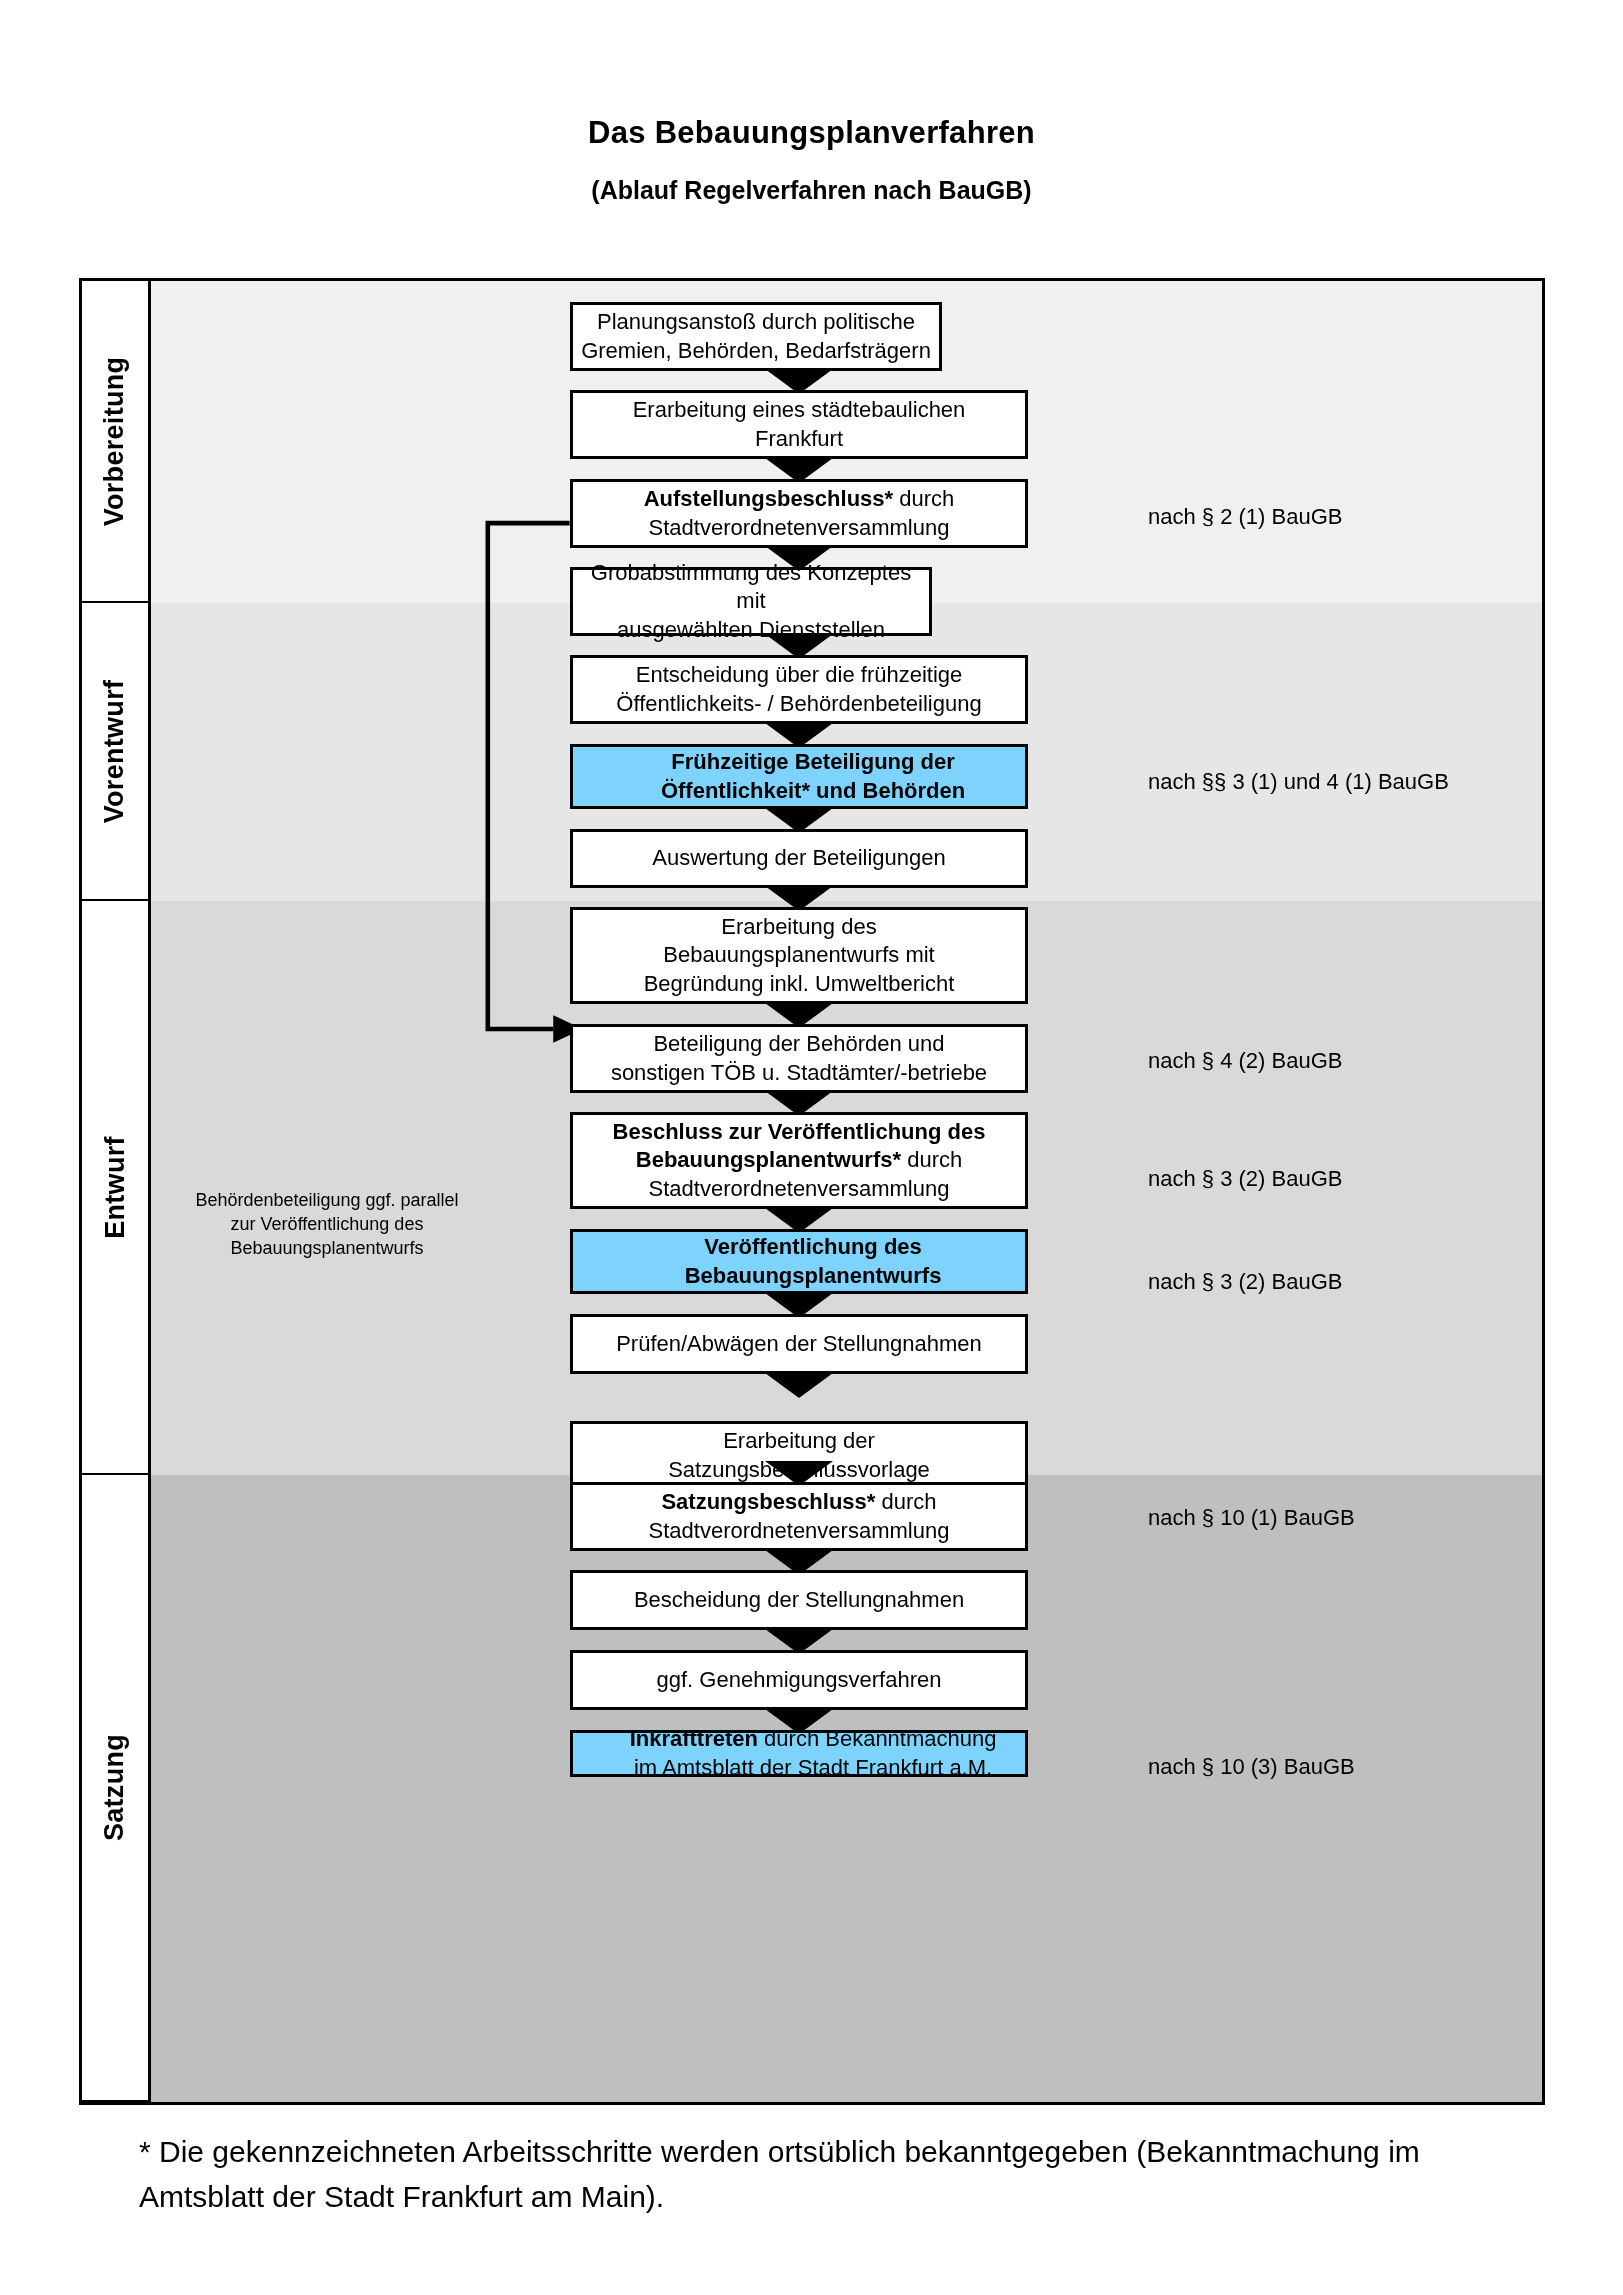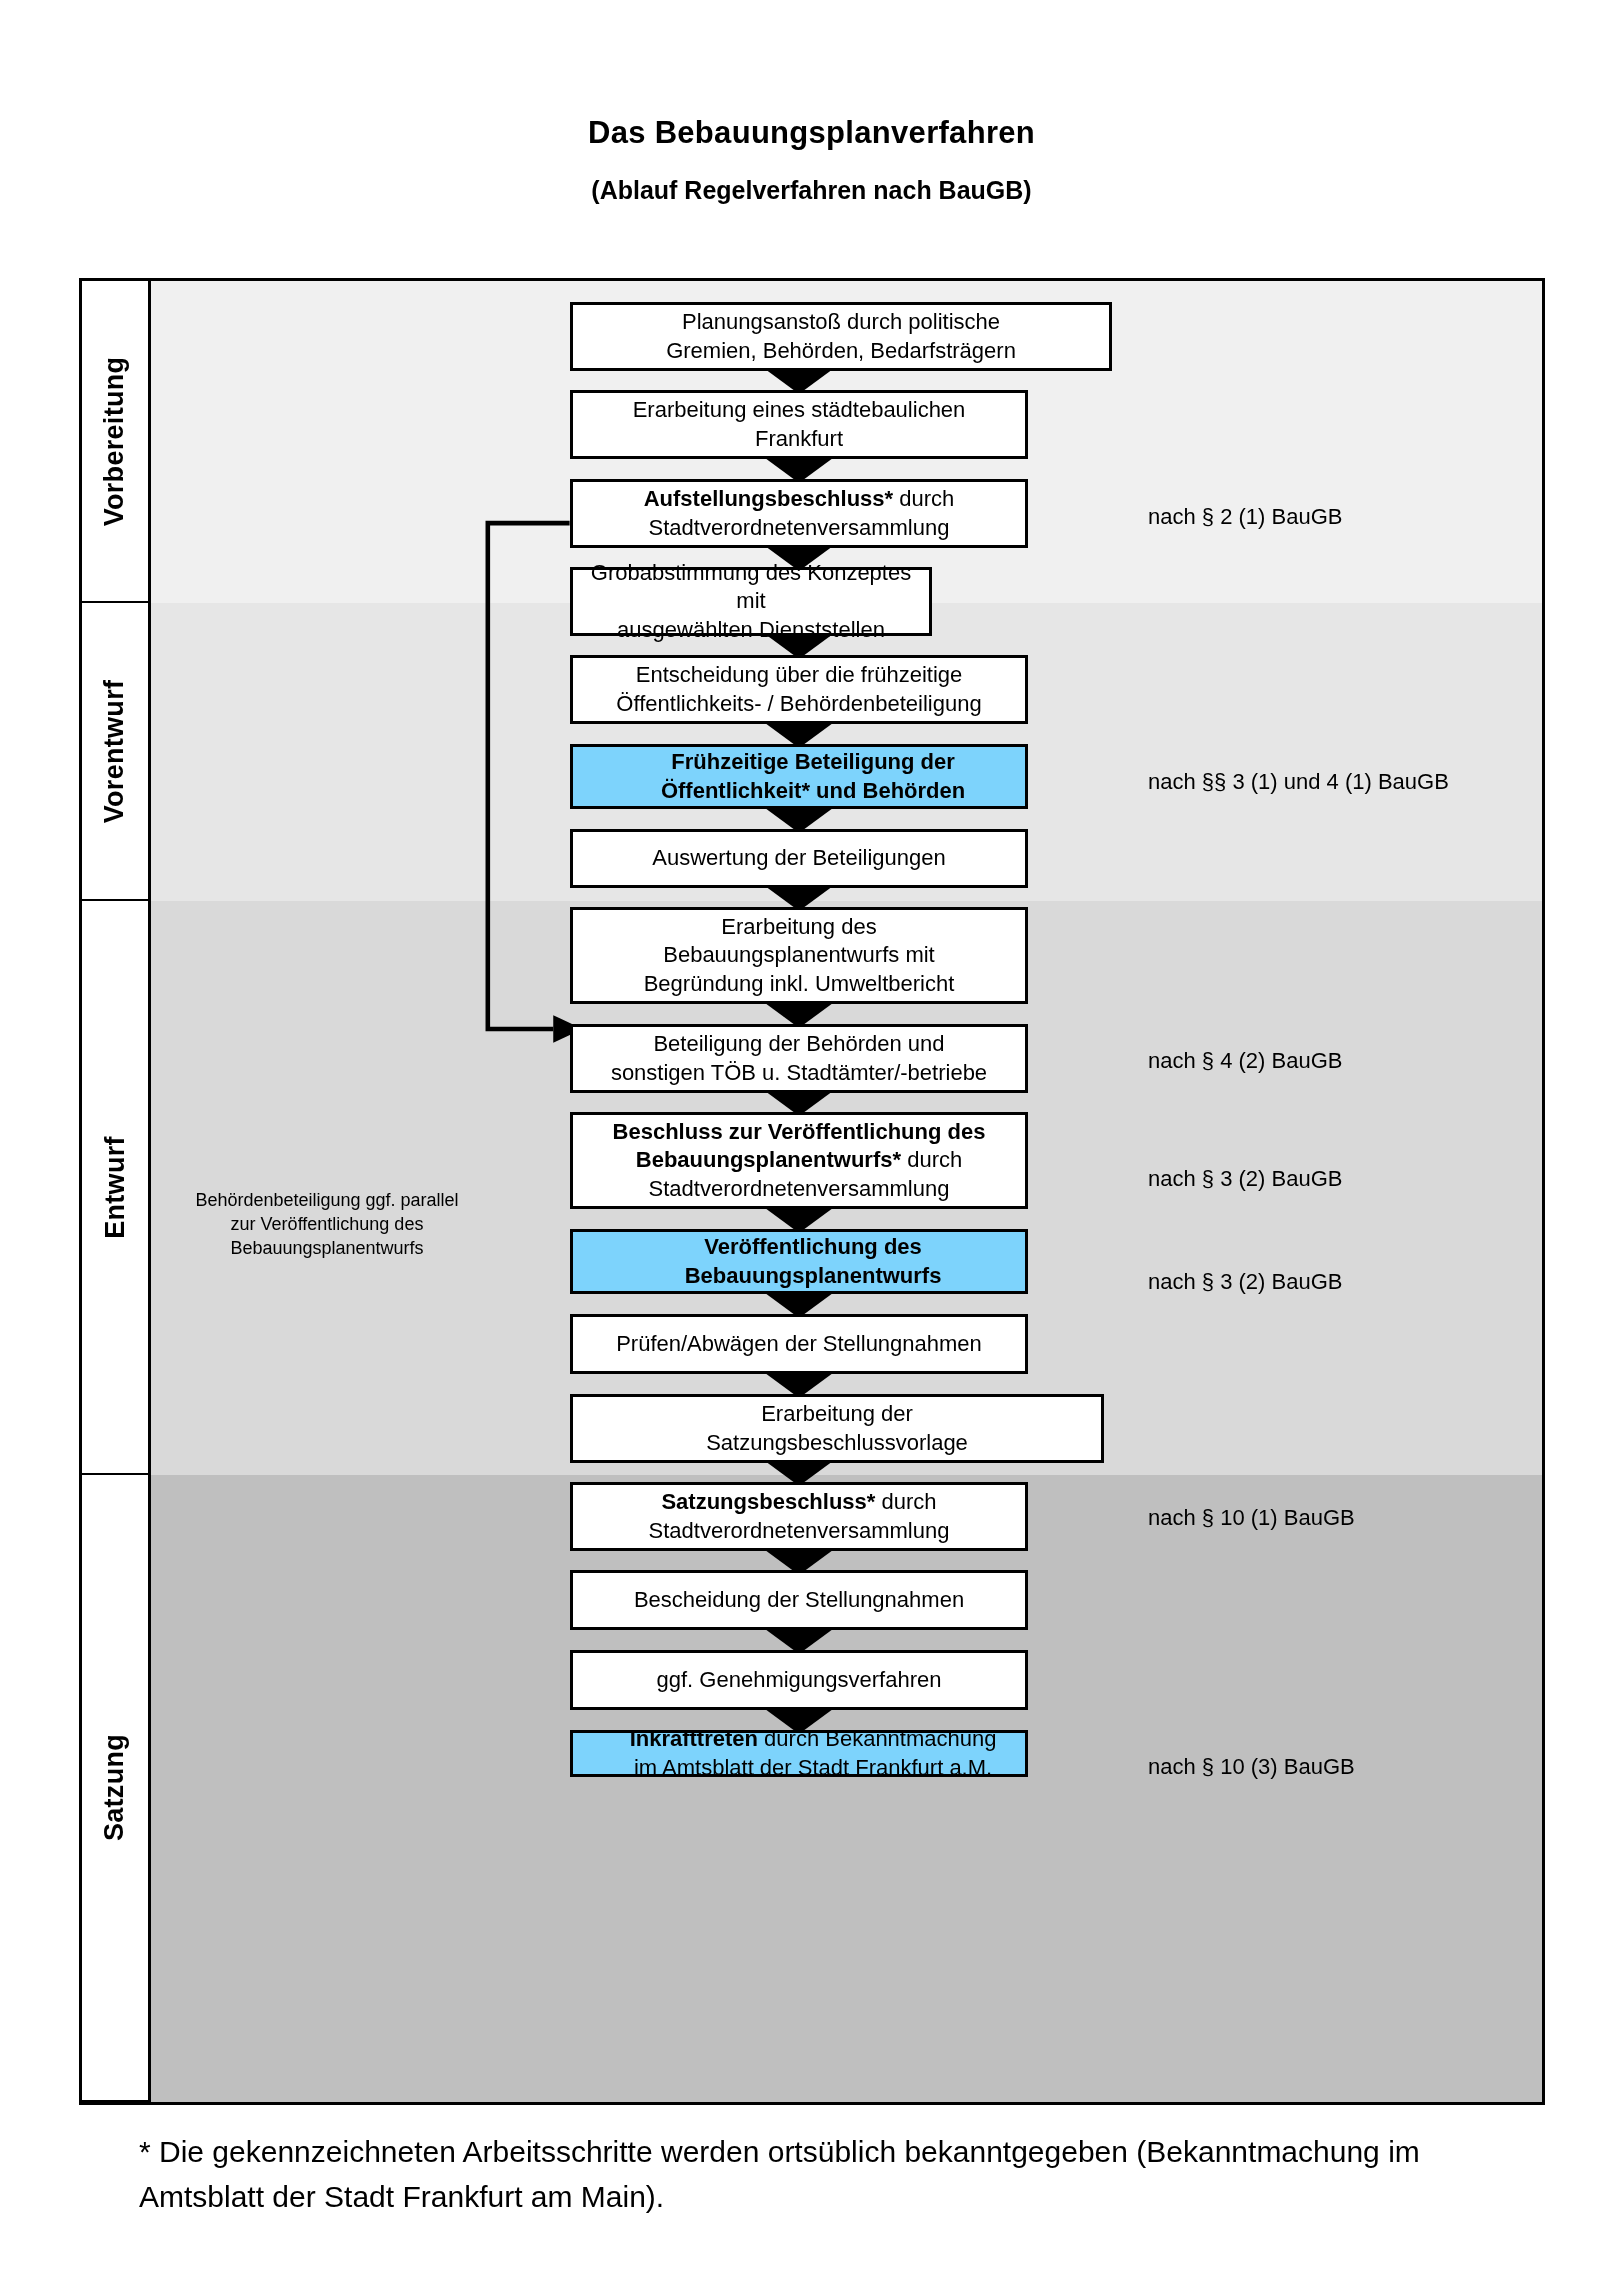--- a/index.html
+++ b/index.html
@@ -125,21 +125,21 @@
     <span class="phase-label">Satzung</span>
   </div>
 
   <div id="side-note" style="left:101px;top:907px;">Behördenbeteiligung ggf. parallel zur Veröffentlichung des Bebauungsplanentwurfs</div>
 
   <svg id="loop-connector" width="1466" height="1827" viewBox="0 0 2240 2792">
     <path d="M 745 370 L 620 370 L 620 1143 L 720 1143" fill="none" stroke="#000" stroke-width="7"></path>
     <polygon points="720,1122 765,1143 720,1164" fill="#000"></polygon>
   </svg>
 
-  <div class="node" style="left:488px;top:21px;width:542px;height:69px;">
+  <div class="node" style="left:488px;top:21px;width:372px;height:69px;">
     <span>
       <span class="t">Planungsanstoß durch politische</span>
       <span class="t">Gremien, Behörden, Bedarfsträgern</span>
     </span>
   </div>
   <div class="arrow-down" style="left:683px;top:88px;"></div>
 
   <div class="node" style="left:488px;top:109px;width:458px;height:69px;">
     <span>
       <span class="t">Erarbeitung eines städtebaulichen</span>
@@ -221,21 +221,21 @@
   </div>
   <div class="arrow-down" style="left:683px;top:1012px;"></div>
 
   <div class="node" style="left:488px;top:1033px;width:458px;height:60px;">
     <span>
       <span class="t">Prüfen/Abwägen der Stellungnahmen</span>
     </span>
   </div>
   <div class="arrow-down" style="left:683px;top:1092px;"></div>
 
-  <div class="node" style="left:488px;top:1113px;width:534px;height:69px;align-items:flex-end;">
+  <div class="node" style="left:488px;top:1140px;width:458px;height:69px;align-items:flex-end;">
     <span>
       <span class="t">Erarbeitung der</span>
       <span class="t">Satzungsbeschlussvorlage</span>
     </span>
   </div>
   <div class="arrow-down" style="left:683px;top:1180px;"></div>
 
   <div class="node" style="left:488px;top:1201px;width:458px;height:69px;">
     <span>
       <span class="t"><b>Satzungsbeschluss*</b><span> durch</span></span>

